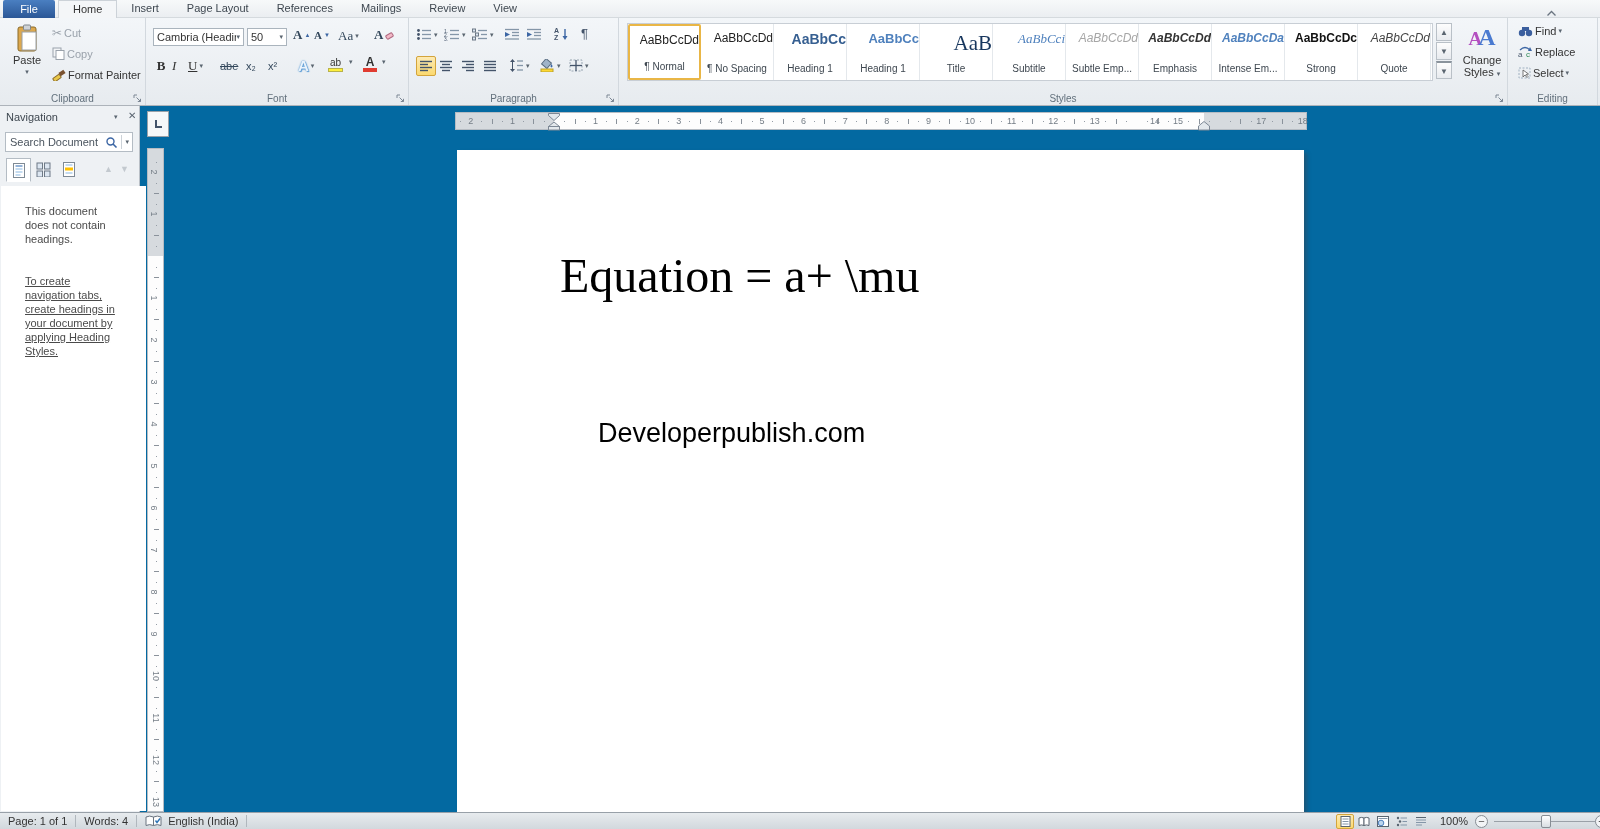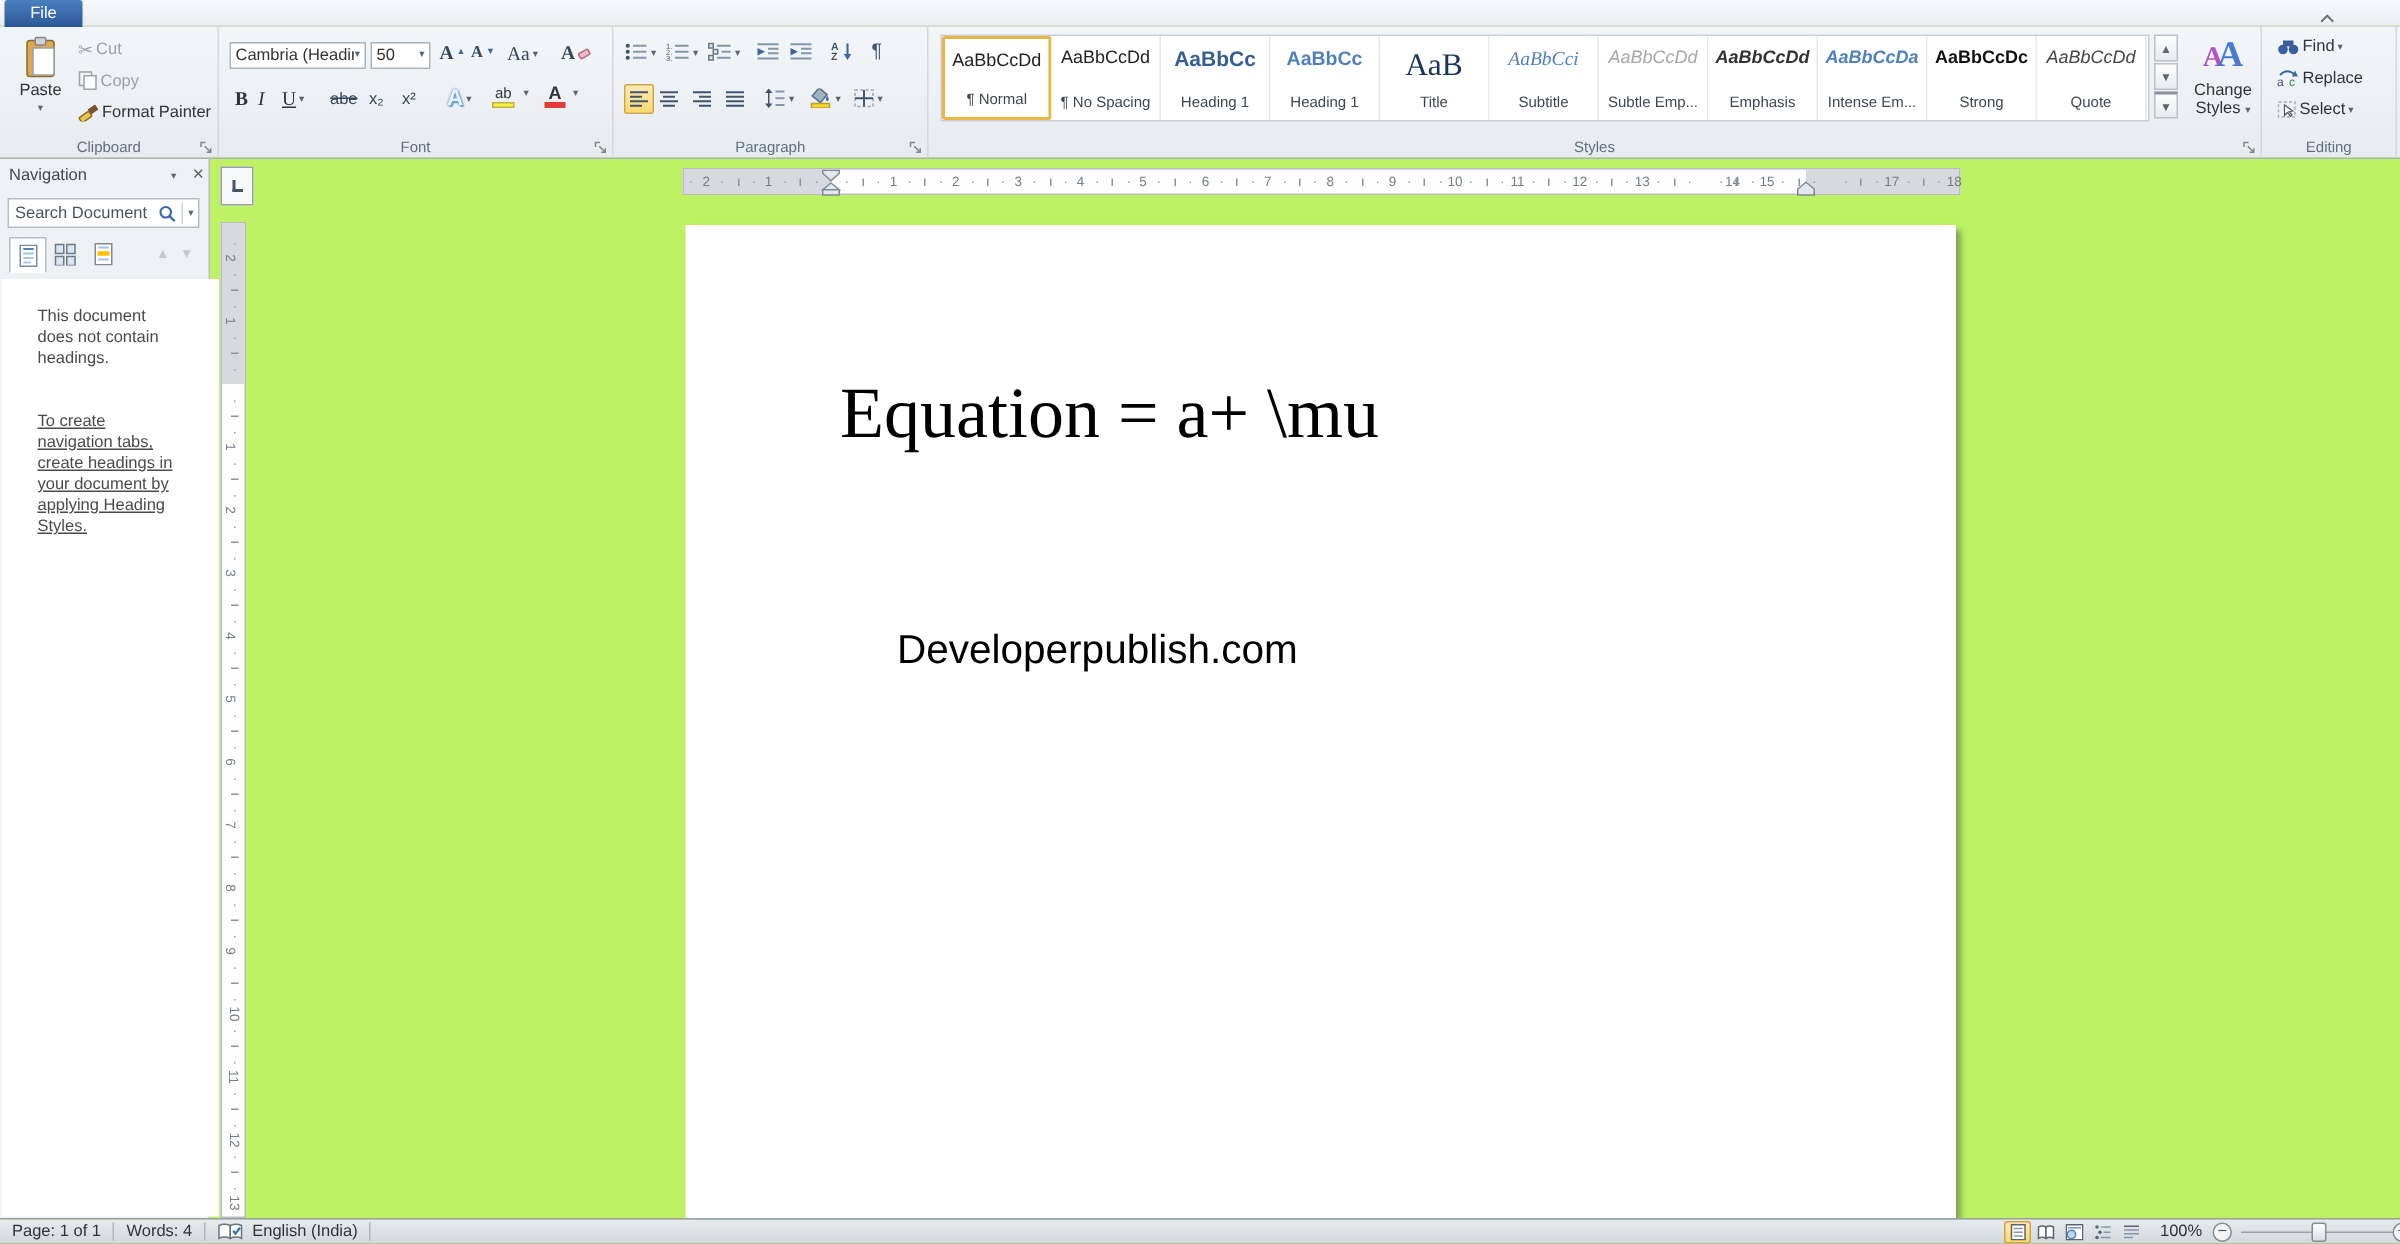--- a/index.html
+++ b/index.html
@@ -1,18 +1,18 @@
 <!DOCTYPE html>
 <html><head>
 <meta charset="utf-8">
 <style>
   * { margin:0; padding:0; box-sizing:border-box; }
   html,body { background:#9aa0a6; }
   .app { position:relative; width:1600px; height:829px; overflow:hidden;
-         background:#bef264; font-family:"Liberation Sans",sans-serif;padding-left:47px; }
+         background:#0369a1; font-family:"Liberation Sans",sans-serif;padding-left:47px; }
 
   
   .tabrow { position:absolute; left:0; top:0; width:100%; height:18px;
             background:linear-gradient(#f7f9fa,#ebeef1); border-bottom:1px solid #d5dade; }
   .tab-file { position:absolute; left:3px; top:0; width:52px; height:18px;
               background:linear-gradient(#4a7fc1,#2b5globals796); background:linear-gradient(#4a7fc1,#2b5796);
               color:#fff; font-size:11px; text-align:center; line-height:18px;
               border-radius:2px 2px 0 0; }
   .tabs { position:absolute; left:58px; top:0; height:18px; display:flex; }
   .tab { padding:0 14px; font-size:11px; line-height:17px; color:#3e4750; }
@@ -34,21 +34,21 @@
            display:flex; justify-content:space-between; align-items:center; }
   .btn { position:absolute; display:flex; align-items:center; gap:2px; font-size:11px; color:#333; }
   .tog.on { background:linear-gradient(#fdeab3,#fbd96f); border:1px solid #d3a43b; border-radius:2px; }
   .fontbtn { font-family:"Liberation Serif",serif; font-size:13px; color:#33475b; }
 
   
   #styles-gallery { position:absolute; left:8px; top:5px; width:806px; height:58px;
                     background:#fff; border:1px solid #c8ced5; display:flex; }
   .sitem { width:73px; height:100%; border-right:1px solid #e4e8ec; position:relative; background:#fff; }
   .sitem.sel { border:2px solid #e9b646; border-radius:2px; }
-  .ssample { position:absolute; top:7px; left:0; width:100%; text-align:center; white-space:nowrap; overflow:hidden; }
+  .ssample { position:absolute; top:7px; left:0; width:100%; text-align:right; white-space:nowrap; overflow:hidden; }
   .slabel { position:absolute; bottom:6px; left:0; width:100%; text-align:center; font-size:10px; color:#3e4750; white-space:nowrap; overflow:hidden; }
   .normal,.nospacing { font-size:12px; color:#222; }
   .h1 { font-size:14px; font-weight:bold; color:#365f91; }
   .h2 { font-size:13px; font-weight:bold; color:#4f81bd; }
   .title { font-size:21px; color:#17365d; font-family:"Liberation Serif",serif; }
   .subtitle { font-size:13px; font-style:italic; color:#4f81bd; font-family:"Liberation Serif",serif; }
   .subtle { font-size:12px; font-style:italic; color:#a6a6a6; }
   .emphasis { font-size:12px; font-style:italic; font-weight:bold; color:#333; }
   .intense { font-size:12px; font-style:italic; font-weight:bold; color:#4f81bd; }
   .strong { font-size:12px; font-weight:bold; color:#111; }
@@ -111,20 +111,29 @@
   .zthumb { position:absolute; top:2px; width:10px; height:13px; background:linear-gradient(#fff,#d8dde2);
             border:1px solid #868d94; border-radius:2px; }
 </style>
 </head>
 <body>
 
 <div class="app">
 
   <div class="tabrow">
     <div class="tab-file">File</div>
+    <div class="tabs" id="tabs">
+        <div class="tab active">Home</div>
+        <div class="tab">Insert</div>
+        <div class="tab">Page Layout</div>
+        <div class="tab">References</div>
+        <div class="tab">Mailings</div>
+        <div class="tab">Review</div>
+        <div class="tab">View</div>
+      </div>
     <div class="min-ribbon">
       <svg width="11" height="7">
           <path d="M1.5 5.5 L5.5 1.5 L9.5 5.5" fill="none" stroke="#6a7480" stroke-width="1.3"></path>
         </svg>
     </div>
   </div>
 
   <div class="ribbon">
 
     <div class="group" style="left:0;width:146px;">

